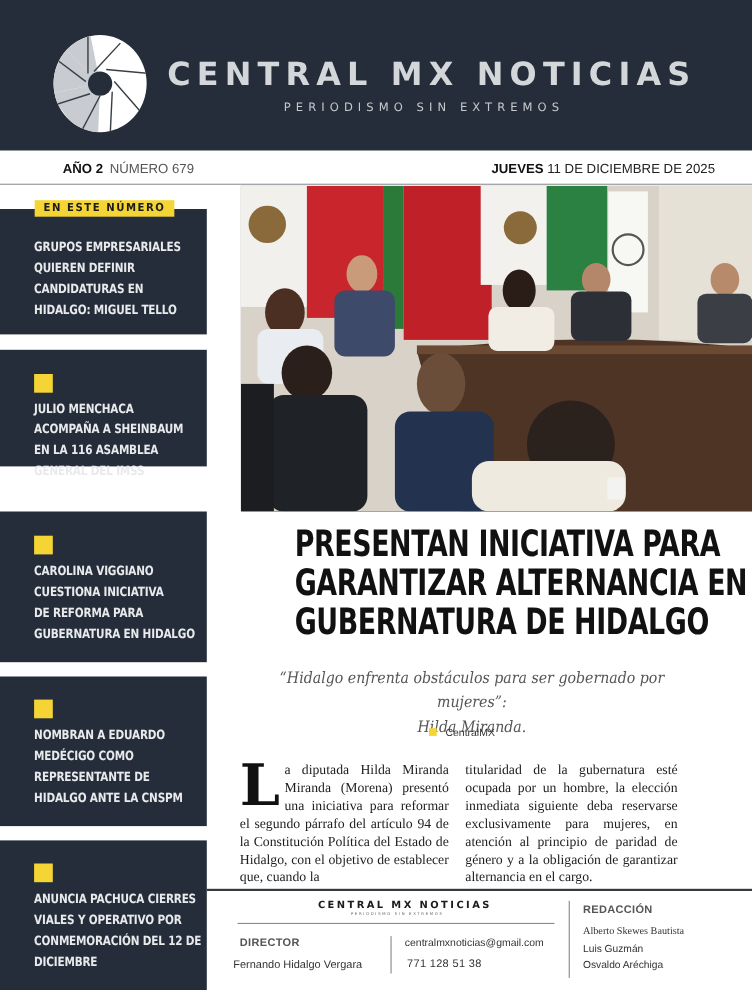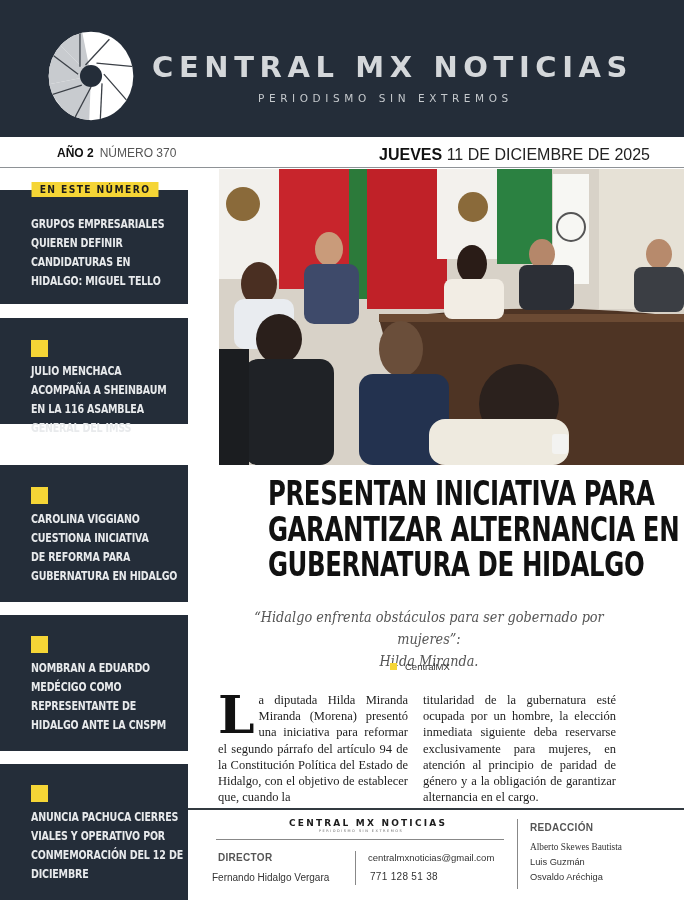--- a/index.html
+++ b/index.html
@@ -10,21 +10,21 @@
   .masthead { position: absolute; left: 0; top: 0; width: 684px; height: 137px; background: #242d39; }
   .logo-icon { position: absolute; left: 44px; top: 30px; width: 94px; height: 92px; }
   .brand-title { position: absolute; left: 152px; top: 50px; width: 500px; font-family: "DejaVu Sans", sans-serif; font-weight: bold; font-size: 29px; letter-spacing: 5.6px; color: #d4d7da; white-space: nowrap; }
   .brand-tagline { position: absolute; left: 258px; top: 92px; font-family: "DejaVu Sans", sans-serif; font-size: 10.5px; letter-spacing: 4.6px; color: #c5c9cd; white-space: nowrap; }
 
   
   .issue-bar { position: absolute; left: 0; top: 137px; width: 684px; height: 31px; border-bottom: 1.5px solid #8e9296; background: #ffffff; }
   .issue-left { position: absolute; left: 57px; top: 9px; font-size: 12px; white-space: nowrap; }
   .issue-left b { font-weight: bold; color: #111; margin-right: 6px; }
   .issue-left span.num { color: #555; }
-  .issue-right { position: absolute; right: 34px; top: 9px; font-size: 16px; white-space: nowrap; color: #222; }
+  .issue-right { position: absolute; right: 34px; top: 9px; font-size: 12px; white-space: nowrap; color: #222; }
   .issue-right b { font-weight: bold; color: #111; }
 
   
   .sidebar-card { position: absolute; left: 0; width: 188px; background: #242d39; }
   .sidebar-tag { position: absolute; left: 26px; top: 182px; width: 138px; height: 15px; background: #f5d536; color: #1b1b1b; font-family: "DejaVu Sans", sans-serif; font-weight: bold; font-size: 10px; letter-spacing: 1.5px; text-align: center; line-height: 15px; transform: scaleX(0.92); z-index: 3; }
   .sq { position: absolute; left: 31px; width: 17px; height: 17px; background: #f5d536; }
   .card-text { position: absolute; left: 31px; width: 155px; font-family: "DejaVu Sans", sans-serif; font-weight: bold; font-size: 11.6px; line-height: 19px; color: #e8eaec; text-transform: uppercase; transform: scaleX(0.82); transform-origin: left top; width: 190px; letter-spacing: -0.2px; }
 
   
   .hero { position: absolute; left: 219px; top: 169px; width: 465px; height: 296px; overflow: hidden; background: #4b3c35; }
@@ -84,21 +84,21 @@
       </g>
       <circle cx="50" cy="50" r="12" fill="#242d39"></circle>
     </g>
   </svg>
   <div class="brand-title">CENTRAL MX NOTICIAS</div>
   <div class="brand-tagline">PERIODISMO SIN EXTREMOS</div>
 </header>
 
 <div class="issue-bar">
   <div class="issue-left">
-    <b>AÑO 2</b><span class="num">NÚMERO 370</span>
+    <b>AÑO 2</b><span class="num">NÚMERO 679</span>
   </div>
   <div class="issue-right">
     <b>JUEVES</b> <span>11 DE DICIEMBRE DE 2025</span>
   </div>
 </div>
 
 <div class="sidebar-tag">EN ESTE NÚMERO</div>
 
 <div class="sidebar-card" style="top:190px;height:114px;">
   <div class="card-text" style="top:25px;">

